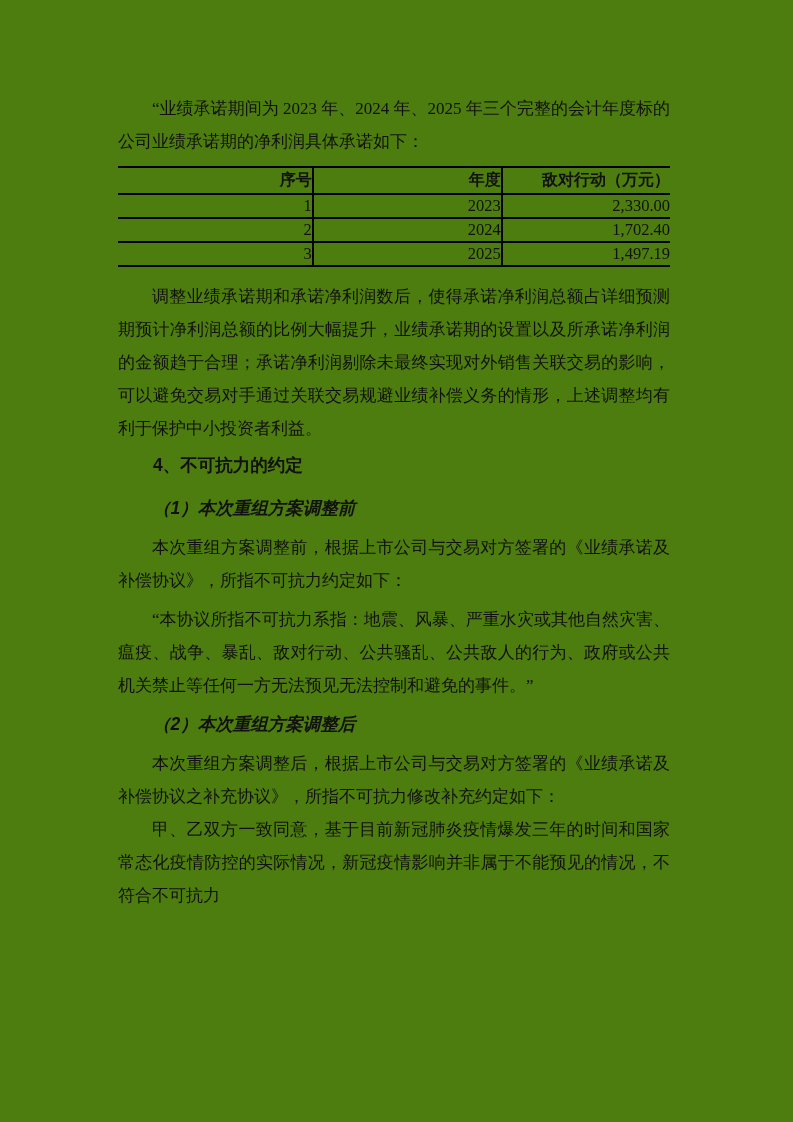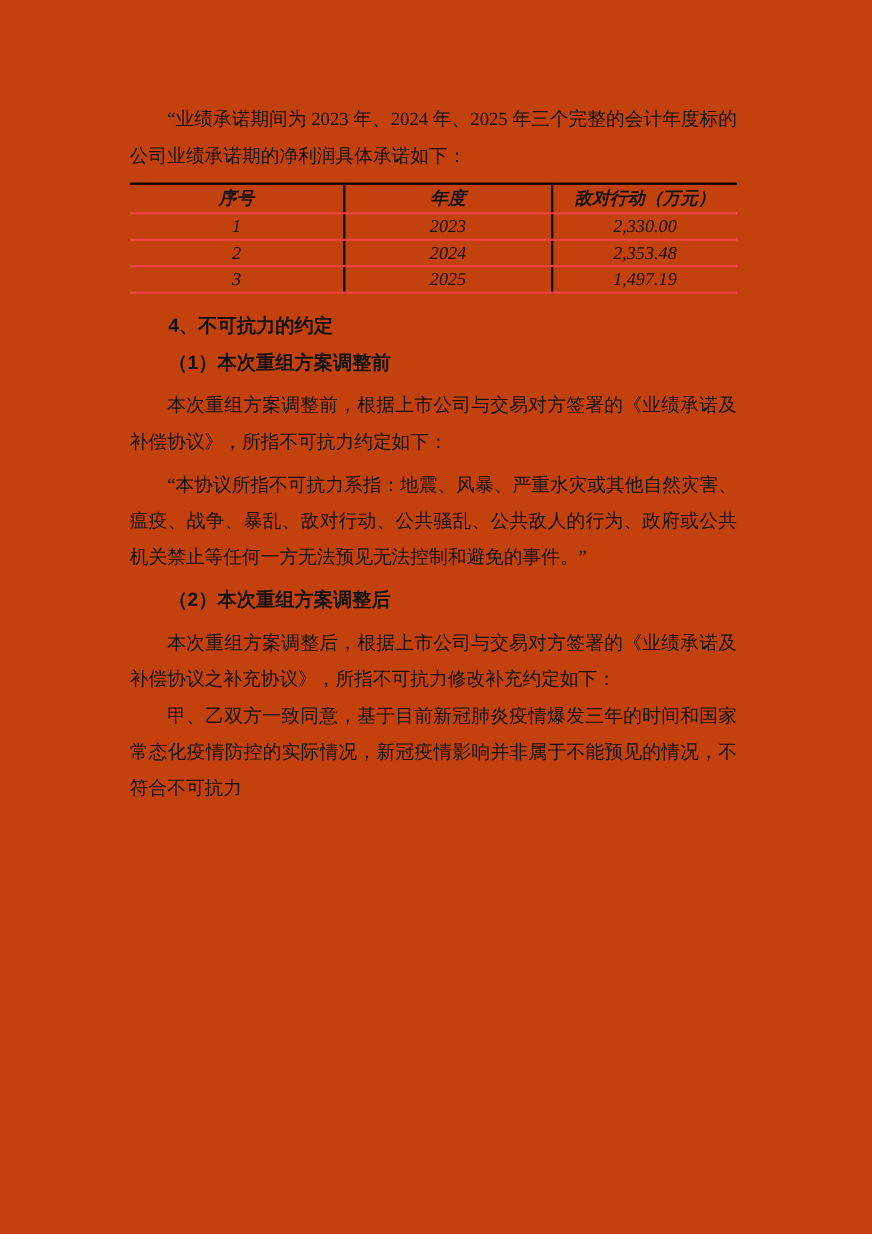--- a/index.html
+++ b/index.html
@@ -5,21 +5,21 @@
   html, body {
     margin: 0;
     padding: 0;
     background: #ffffff;
   }
   .page {
     position: relative;
     width: 793px;
     height: 1122px;
     margin: 0 auto;
-    background: #c2410c;
+    background: #4d7c0f;
     box-sizing: border-box;
     padding: 92px 123px 0 118px;
     font-family: "Liberation Serif", "DejaVu Serif", serif;
     color: #111111;
   }
   .body-text {
     margin: 0 0 6px 0;
     font-size: 17px;
     line-height: 33px;
     text-align: justify;
@@ -29,52 +29,51 @@
   .no-gap { margin-bottom: 0; }
   .commit-table {
     width: 100%;
     border-collapse: collapse;
     margin: 8px 0 13px 0;
     border-top: 2px solid #000;
     border-bottom: 2px solid #000;
     table-layout: fixed;
   }
   .commit-table th, .commit-table td {
-    border-bottom: 2px solid #ef4444;
-    text-align: center;
+    border-bottom: 2px solid #000000;
+    text-align: right;
     vertical-align: middle;
     padding: 0;
-    font-style: italic;
   }
   .commit-table th {
     font-family: "Liberation Sans", "DejaVu Sans", sans-serif;
     font-weight: 700;
     font-size: 16px;
     height: 25px;
   }
   .commit-table td {
     font-size: 16.5px;
     height: 22px;
   }
   .commit-table th:nth-child(1), .commit-table td:nth-child(1),
   .commit-table th:nth-child(2), .commit-table td:nth-child(2) {
     border-right: 2px solid #000;
   }
   .col-seq  { width: 35.3%; }
   .col-year { width: 34.2%; }
   .col-profit { width: 30.5%; }
   .heading {
-    margin: 4px 0 0 0;
+    margin: 4px 0 10px 0;
     font-family: "Liberation Sans", "DejaVu Sans", sans-serif;
     font-weight: 700;
     font-size: 17.5px;
     line-height: 33px;
     text-indent: 2em;
   }
-  .heading.sub { margin: 0 0 6px 0; }
+  .heading.sub { margin: 0 0 6px 0; font-style: italic; }
 </style>
 </head>
 <body>
 
 <div class="page">
 
   <p class="body-text">“业绩承诺期间为 2023 年、2024 年、2025 年三个完整的会计年度标的公司业绩承诺期的净利润具体承诺如下：</p>
 
   <table class="commit-table">
     <colgroup>
@@ -91,31 +90,32 @@
     </thead>
     <tbody>
       <tr>
         <td>1</td>
         <td>2023</td>
         <td>2,330.00</td>
       </tr>
       <tr>
         <td>2</td>
         <td>2024</td>
-        <td>2,353.48</td>
+        <td>1,702.40</td>
       </tr>
       <tr>
         <td>3</td>
         <td>2025</td>
         <td>1,497.19</td>
       </tr>
     </tbody>
   </table>
 
 
+  <p class="body-text no-gap">调整业绩承诺期和承诺净利润数后，使得承诺净利润总额占详细预测期预计净利润总额的比例大幅提升，业绩承诺期的设置以及所承诺净利润的金额趋于合理；承诺净利润剔除未最终实现对外销售关联交易的影响，可以避免交易对手通过关联交易规避业绩补偿义务的情形，上述调整均有利于保护中小投资者利益。</p>
 
   <h3 class="heading">4、不可抗力的约定</h3>
 
   <h4 class="heading sub">（1）本次重组方案调整前</h4>
 
   <p class="body-text">本次重组方案调整前，根据上市公司与交易对方签署的《业绩承诺及补偿协议》，所指不可抗力约定如下：</p>
 
   <p class="body-text">“本协议所指不可抗力系指：地震、风暴、严重水灾或其他自然灾害、瘟疫、战争、暴乱、敌对行动、公共骚乱、公共敌人的行为、政府或公共机关禁止等任何一方无法预见无法控制和避免的事件。”</p>
 
   <h4 class="heading sub">（2）本次重组方案调整后</h4>

